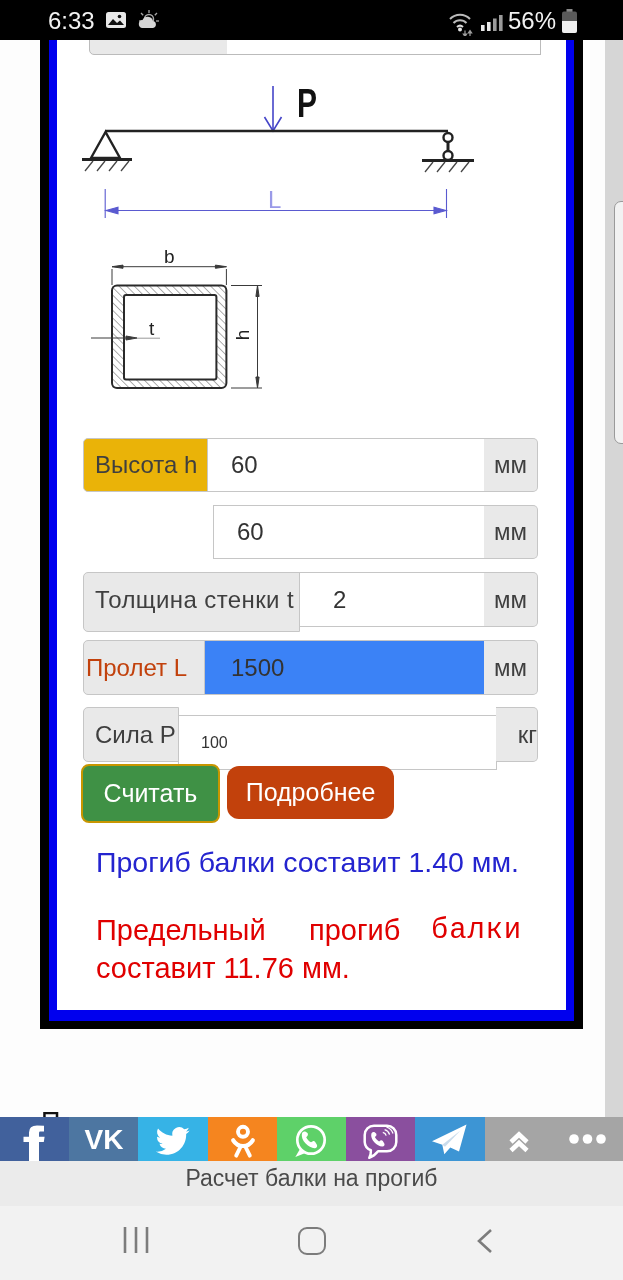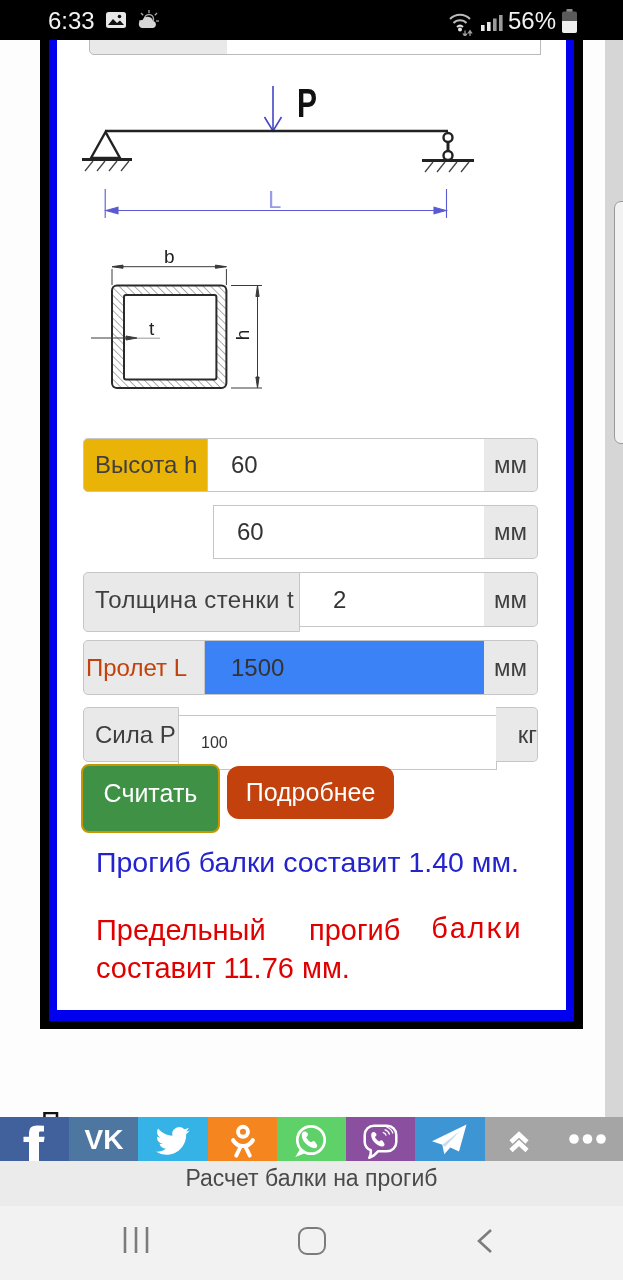--- a/index.html
+++ b/index.html
@@ -124,21 +124,21 @@
   <div class="abs" style="left:484px;top:572px;width:54px;height:55px;background:#e9e9e9;border:1px solid #c6c6c6;border-left:none;border-radius:0 5px 5px 0;box-sizing:border-box;line-height:53px;font-size:24px;color:#3f3f3f;text-align:center;">мм</div>
 
   <div class="abs" style="left:83px;top:640px;width:122px;height:55px;background:#e9e9e9;border:1px solid #c6c6c6;border-radius:5px 0 0 5px;box-sizing:border-box;line-height:53px;font-size:24px;color:#c2410c;padding-left:2px;">Пролет L</div>
   <div class="abs" style="left:204px;top:640px;width:281px;height:55px;background:#3b82f6;border:1px solid #c6c6c6;box-sizing:border-box;line-height:53px;font-size:24px;color:#333;padding-left:26px;">1500</div>
   <div class="abs" style="left:484px;top:640px;width:54px;height:55px;background:#e9e9e9;border:1px solid #c6c6c6;border-left:none;border-radius:0 5px 5px 0;box-sizing:border-box;line-height:53px;font-size:24px;color:#3f3f3f;text-align:center;">мм</div>
 
   <div class="abs" style="left:83px;top:707px;width:96px;height:55px;background:#e9e9e9;border:1px solid #c6c6c6;border-radius:5px 0 0 5px;box-sizing:border-box;line-height:53px;font-size:24px;color:#3f3f3f;padding-left:11px;">Сила Р</div>
   <div class="abs" style="left:178px;top:707px;width:319px;height:55px;background:#fff;border:1px solid #c6c6c6;box-sizing:border-box;line-height:53px;font-size:16px;color:#333;padding-left:22px;margin-top:8px;">100</div>
   <div class="abs" style="left:496px;top:707px;width:42px;height:55px;background:#e9e9e9;border:1px solid #c6c6c6;border-left:none;border-radius:0 5px 5px 0;box-sizing:border-box;line-height:53px;font-size:24px;color:#3f3f3f;text-align:right;">кг</div>
 
-  <div class="abs" style="left:81px;top:764px;width:139px;height:69px;background:#3f9145;border:2px solid #c89600;border-radius:8px;box-sizing:border-box;line-height:55px;text-align:center;font-size:25px;color:#fff;">Считать</div>
+  <div class="abs" style="left:81px;top:764px;width:139px;height:59px;background:#3f9145;border:2px solid #c89600;border-radius:8px;box-sizing:border-box;line-height:55px;text-align:center;font-size:25px;color:#fff;">Считать</div>
 
   <div class="abs" style="left:227px;top:766px;width:167px;height:53px;background:#c2410c;border-radius:12px;box-sizing:border-box;line-height:53px;text-align:center;font-size:25px;color:#fff;">Подробнее</div>
 
   <div class="abs" style="left:96px;top:846px;width:460px;font-size:28.5px;color:#2424cf;">Прогиб балки составит 1.40 мм.</div>
 
   <div class="abs" style="left:96px;top:914px;width:420px;font-size:29px;color:#e00000;">
     <span style="position:absolute;left:0;top:0;">Предельный</span>
     <span style="position:absolute;left:213px;top:0;">прогиб</span>
     <span style="position:absolute;left:335px;top:0;letter-spacing:0.8px;font-family:Liberation Mono, monospace;">балки</span>
   </div>

